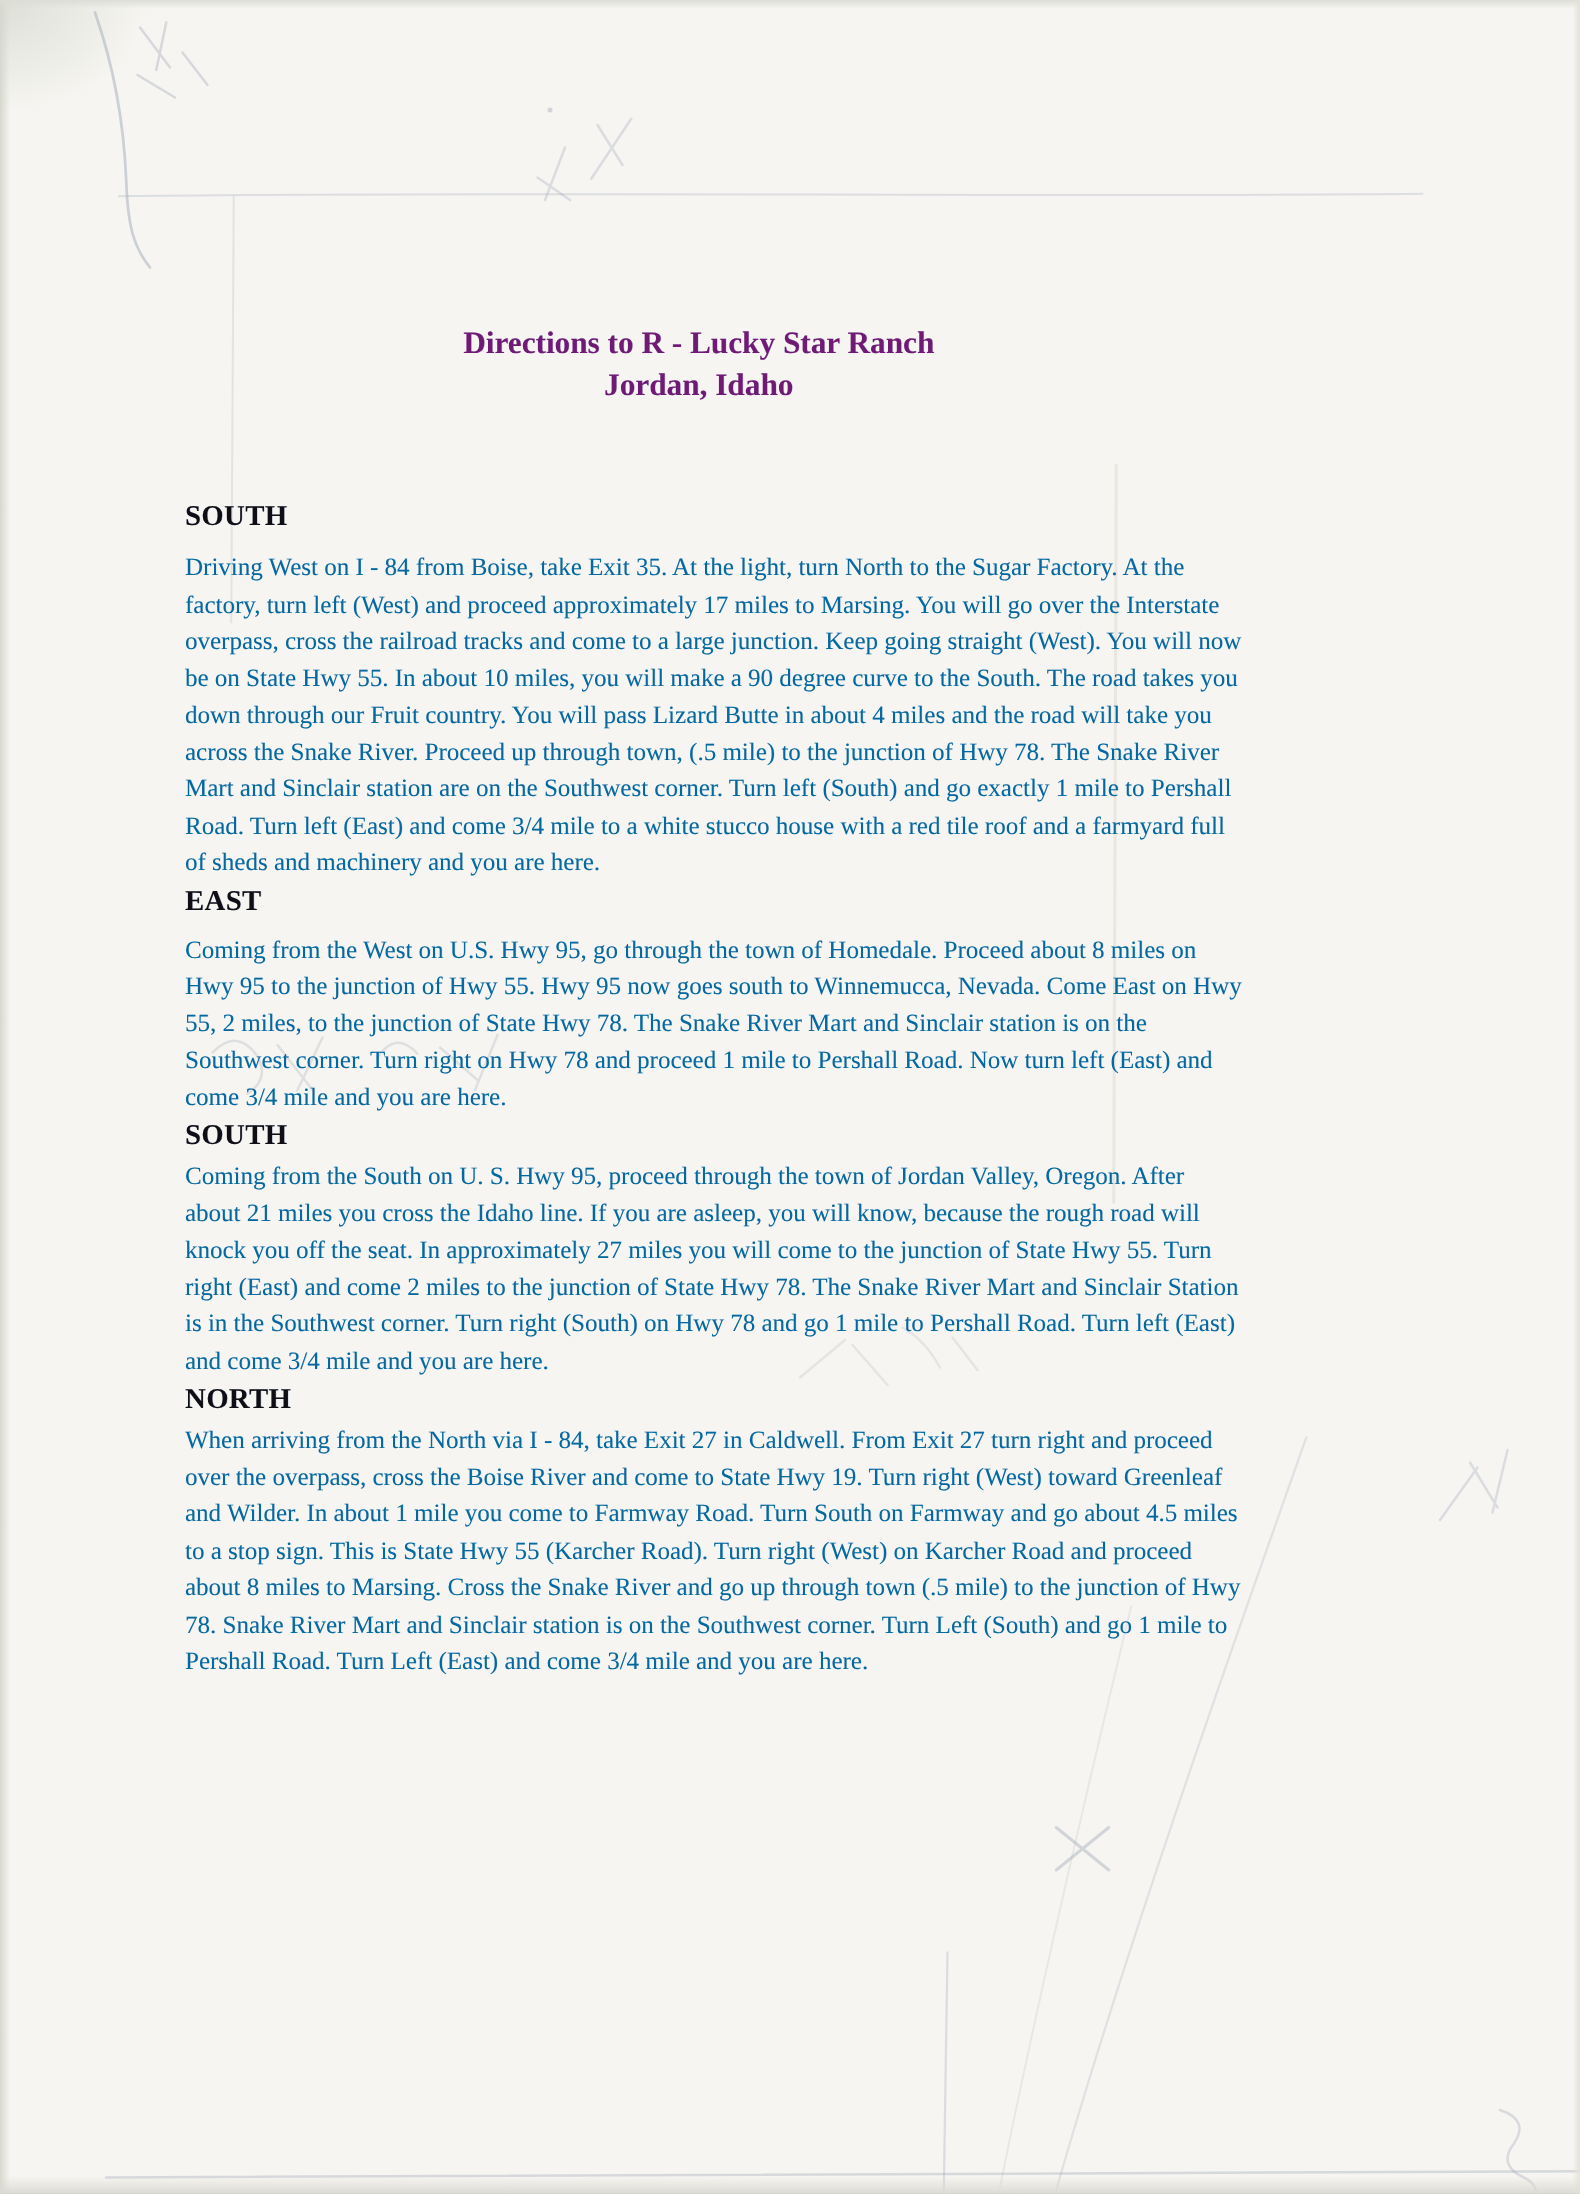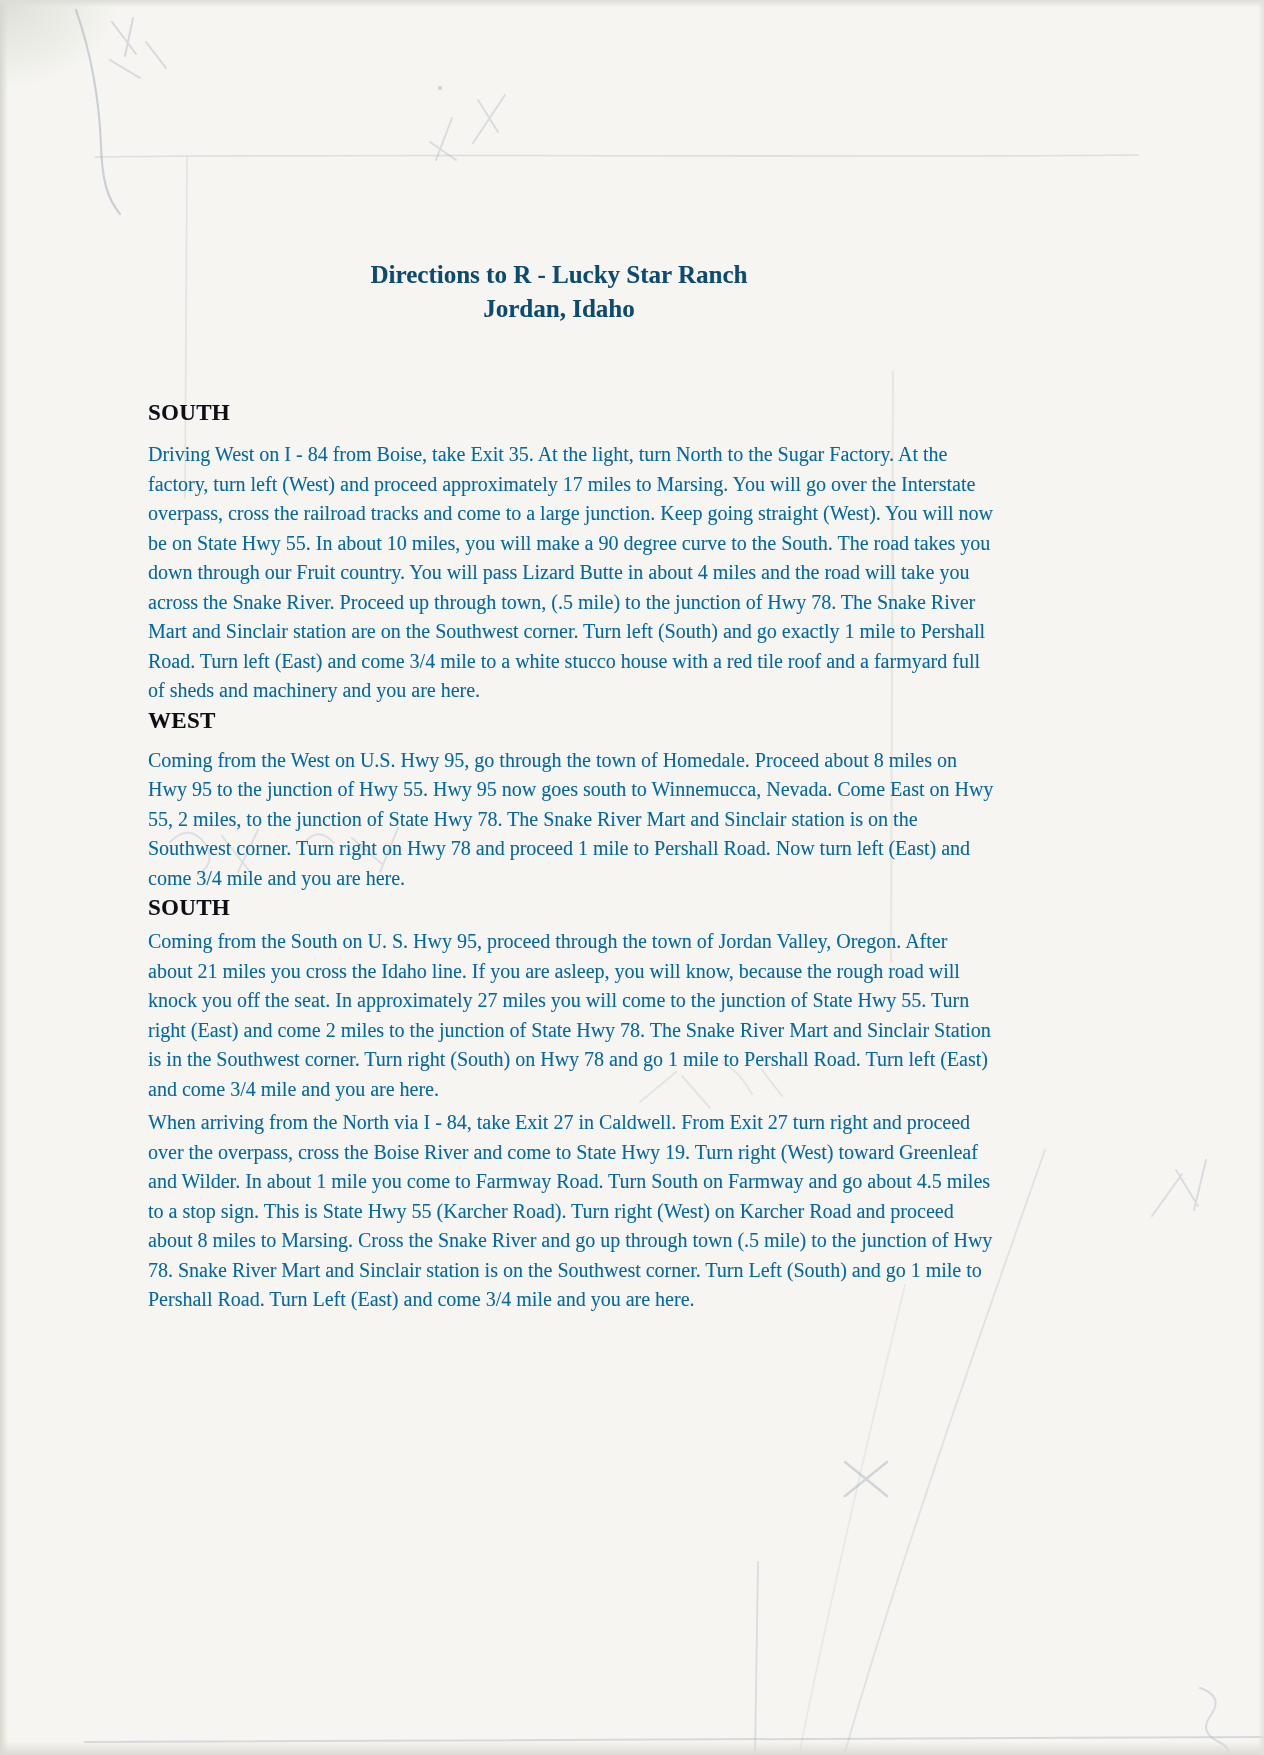--- a/index.html
+++ b/index.html
@@ -29,21 +29,21 @@
 
   .artifacts { position:absolute; left:0; top:0; width:1264px; height:1755px; }
 
   .content { position:relative; padding:258px 0 0 148px; width:848px; }
 
   .title {
     margin:0; width:848px;
     padding-right:26px;
     text-align:center;
     font-size:25px; line-height:34px; font-weight:bold;
-    color:#0c4a6e;
+    color:#701a75;
     text-shadow:0.4px 0 rgba(50,80,160,.28);
     box-sizing:border-box;
   }
   .title span { display:block; }
 
   h2 {
     margin:0; font-size:23px; line-height:30px; font-weight:bold;
     letter-spacing:.3px; color:#0e0e14;
     text-shadow:0.4px 0 rgba(50,80,160,.28);
   }
@@ -106,30 +106,31 @@
       <span>Directions to R - Lucky Star Ranch</span>
       <span>Jordan, Idaho</span>
     </h1>
 
     <section>
       <h2 class="east">SOUTH</h2>
       <p class="body east">Driving West on I - 84 from Boise, take Exit 35. At the light, turn North to the Sugar Factory. At the factory, turn left (West) and proceed approximately 17 miles to Marsing. You will go over the Interstate overpass, cross the railroad tracks and come to a large junction. Keep going straight (West). You will now be on State Hwy 55. In about 10 miles, you will make a 90 degree curve to the South. The road takes you down through our Fruit country. You will pass Lizard Butte in about 4 miles and the road will take you across the Snake River. Proceed up through town, (.5 mile) to the junction of Hwy 78. The Snake River Mart and Sinclair station are on the Southwest corner. Turn left (South) and go exactly 1 mile to Pershall Road. Turn left (East) and come 3/4 mile to a white stucco house with a red tile roof  and a farmyard full of sheds and machinery and you are here.</p>
     </section>
 
     <section>
-      <h2 class="west">WEST</h2>
+      <h2 class="west">EAST</h2>
       <p class="body west">Coming from the West on U.S. Hwy 95, go through the town of Homedale. Proceed about 8 miles on Hwy 95 to the junction of Hwy 55. Hwy 95 now goes south to Winnemucca, Nevada. Come East on Hwy 55, 2 miles, to the junction of State Hwy 78. The Snake River Mart and Sinclair station is on the Southwest corner. Turn right on Hwy 78 and proceed 1 mile to Pershall Road. Now turn left (East) and come 3/4 mile and you are here.</p>
     </section>
 
     <section>
       <h2 class="south">SOUTH</h2>
       <p class="body south">Coming from the South on U. S. Hwy 95, proceed through the town of Jordan Valley, Oregon. After about 21 miles you cross the Idaho line. If you are asleep, you will know, because the rough road will knock you off the seat. In approximately 27 miles you will come to the junction of State Hwy 55. Turn right (East) and come 2 miles to the junction of State Hwy 78. The Snake River Mart and Sinclair Station is in the Southwest corner. Turn right (South) on Hwy 78 and go 1 mile to Pershall Road. Turn left (East) and come 3/4 mile and you are here.</p>
     </section>
 
     <section>
+      <h2 class="north">NORTH</h2>
       <p class="body north">When arriving from the North via I - 84, take Exit 27 in Caldwell. From Exit 27 turn right and proceed over the overpass, cross the Boise River and come to State Hwy 19. Turn right (West) toward Greenleaf and Wilder. In about 1 mile you come to Farmway Road. Turn South on Farmway and go about 4.5 miles to a stop sign. This is State Hwy 55 (Karcher Road). Turn right (West) on Karcher Road and proceed about 8 miles to Marsing. Cross the Snake River and go up through town (.5 mile) to the junction of Hwy 78. Snake River Mart and Sinclair station is on the Southwest corner. Turn Left (South) and go 1 mile to Pershall Road. Turn Left (East) and come 3/4 mile and you are here.</p>
     </section>
 
   </div>
 
   <div class="edge-left"></div>
   <div class="edge-top"></div>
   <div class="edge-bottom"></div>
   <div class="edge-right"></div>
 

